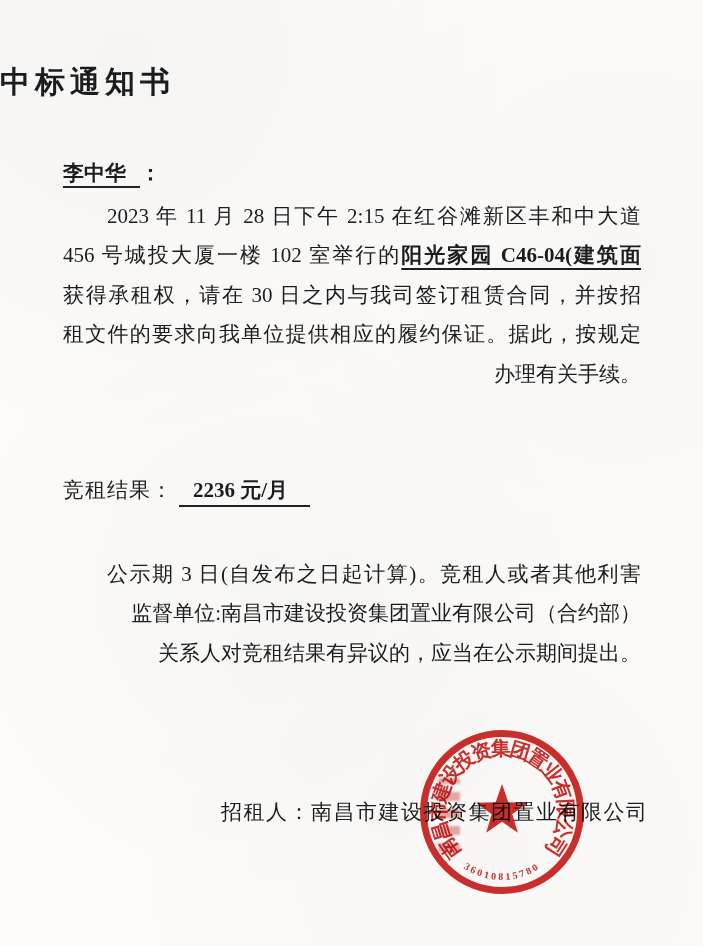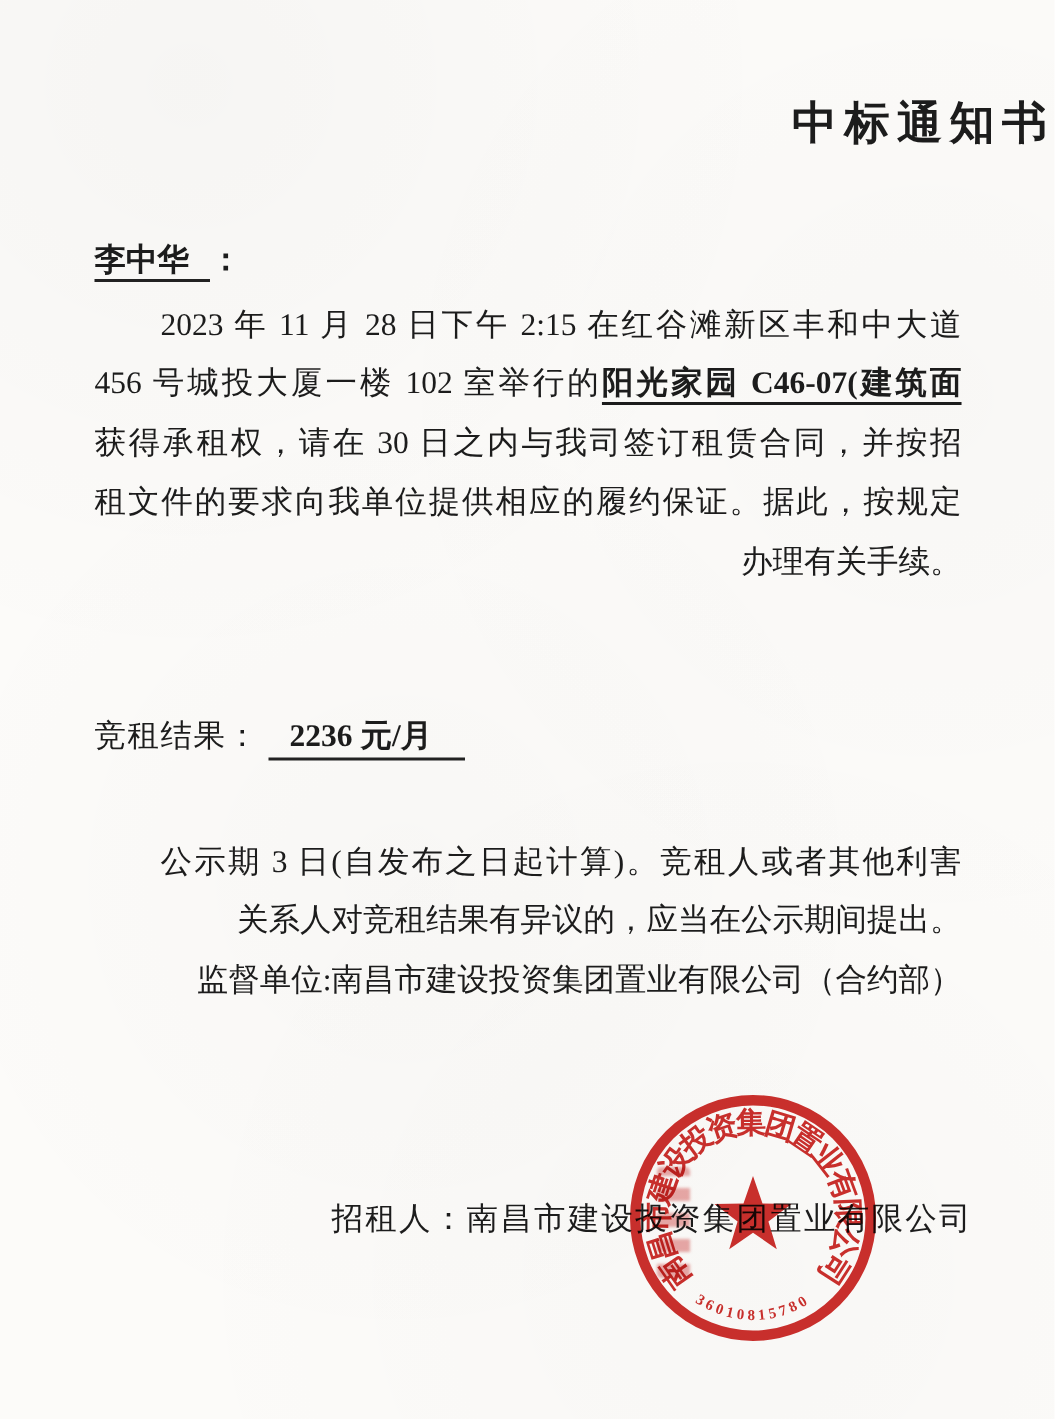--- a/index.html
+++ b/index.html
@@ -13,21 +13,21 @@
   .page{
     position:relative;width:703px;height:946px;
     background-image:
       radial-gradient(circle at 18% 6%, rgba(0,0,0,0.022), transparent 38%),
       radial-gradient(circle at 88% 28%, rgba(0,0,0,0.016), transparent 42%),
       radial-gradient(circle at 38% 62%, rgba(0,0,0,0.014), transparent 46%),
       radial-gradient(circle at 70% 90%, rgba(0,0,0,0.015), transparent 40%);
   }
   .doc-title{
     position:absolute;top:62px;left:0;width:703px;
-    text-align:right;font-size:30px;font-weight:700;letter-spacing:5px;
+    text-align:left;font-size:30px;font-weight:700;letter-spacing:5px;
   }
   .recipient{
     position:absolute;top:158px;left:63px;
     font-size:21px;font-weight:700;line-height:30px;text-align:center;
   }
   .recipient .name{
     border-bottom:2px solid #222;padding-right:14px;display:inline-block;
     line-height:26px;
   }
   .para{position:absolute;left:63px;width:578px;font-size:21px;}
@@ -76,32 +76,32 @@
 <body>
 
 <div class="page">
 
   <div class="doc-title">中标通知书</div>
 
   <div class="recipient"><span class="name">李中华</span><span>：</span></div>
 
   <div class="para para1">
       <div class="line indent fill"><span>2023 年 11 月 28 日下午 2:15 在红谷滩新区丰和中大道</span></div>
-      <div class="line fill"><span>456 号城投大厦一楼 102 室举行的</span><span class="u">阳光家园 C46-07(建筑面</span></div>
+      <div class="line fill"><span>456 号城投大厦一楼 102 室举行的</span><span class="u">阳光家园 C46-04(建筑面</span></div>
       <div class="line fill"><span>获得承租权，请在 30 日之内与我司签订租赁合同，并按招</span></div>
       <div class="line fill"><span>租文件的要求向我单位提供相应的履约保证。据此，按规定</span></div>
       <div class="line"><span>办理有关手续。</span></div>
     </div>
 
   <div class="result-line"><span class="result-label">竞租结果：</span><span class="result-value">2236 元/月</span></div>
 
   <div class="para para2">
       <div class="line indent fill"><span>公示期 3 日(自发布之日起计算)。竞租人或者其他利害</span></div>
+      <div class="line indent"><span>监督单位:南昌市建设投资集团置业有限公司（合约部）</span></div>
       <div class="line"><span>关系人对竞租结果有异议的，应当在公示期间提出。</span></div>
-      <div class="line indent"><span>监督单位:南昌市建设投资集团置业有限公司（合约部）</span></div>
     </div>
 
   <div class="lessor-line">招租人：南昌市建设投资集团置业有限公司</div>
 
   <div class="seal-ghost"></div>
 
   <svg class="seal" viewBox="0 0 176 176" xmlns="http://www.w3.org/2000/svg">
     <circle cx="88" cy="88" r="78.5" fill="none" stroke-width="7" stroke="#c9201d"></circle>
     <polygon points="88,60 94.35,78.26 113.68,78.66 98.27,90.34 103.87,108.84 88,97.8 72.13,108.84 77.73,90.34 62.32,78.66 81.65,78.26" fill="#c9201d"></polygon>
     <defs>

